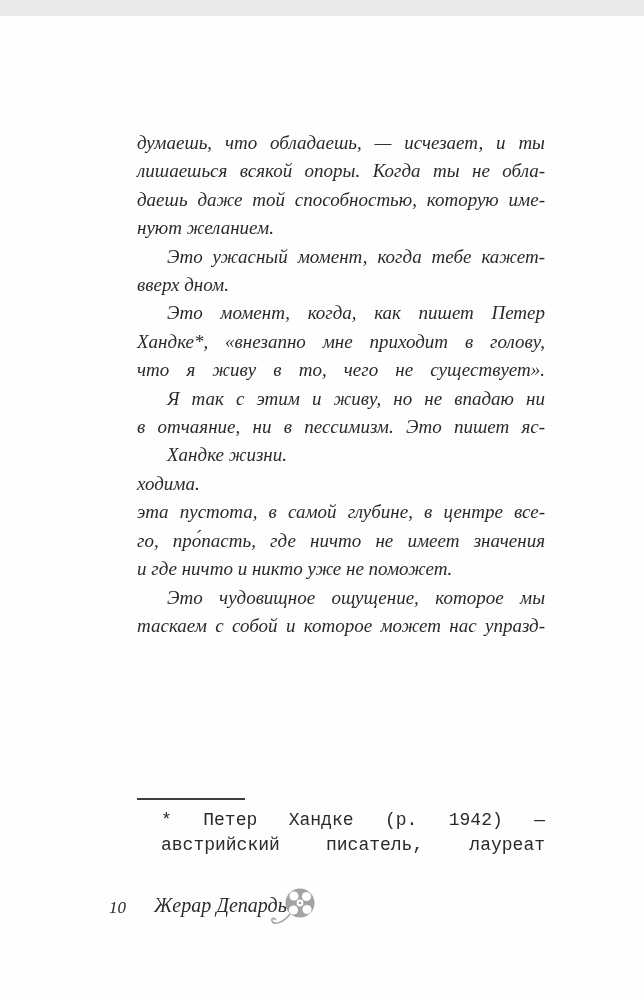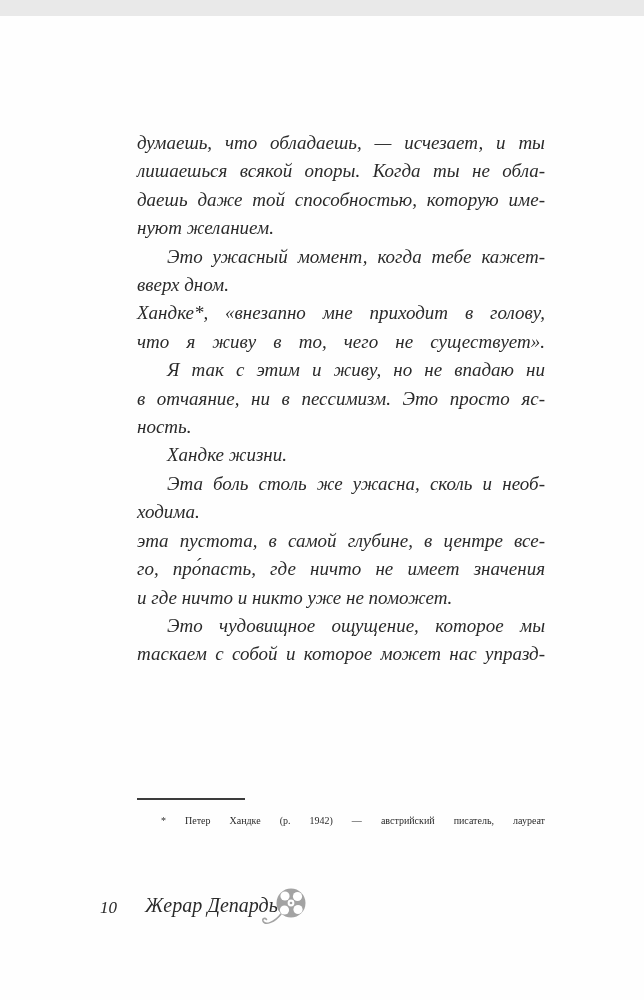--- a/index.html
+++ b/index.html
@@ -24,55 +24,55 @@
   .line.ind { padding-left: 30px; }
   .footnote-rule {
     position: absolute;
     left: 137px; top: 782px;
     width: 108px; height: 2px;
     background: var(--rule-color, #3c3c3c);
   }
   .footnote {
     position: absolute;
     left: 137px; top: 792px; width: 408px;
-    font-size: 10px;
+    font-size: 18px;
     line-height: 25px;
     font-style: normal;
+    font-family: Liberation Mono, monospace;
   }
   .footnote .line.ind { padding-left: 24px; }
   .footer {
     position: absolute;
-    left: 8px; top: 872px; width: 620px; height: 44px;
+    left: 17px; top: 872px; width: 620px; height: 44px;
     font-style: italic;
   }
   .pagenum { position: absolute; left: 92px; top: 10px; font-size: 17px; }
   .running  { position: absolute; left: 137px; top: 6px; font-size: 20px; }
   .reel     { position: absolute; left: 252px; top: -4px; }
   .reel-fill   { fill: var(--ornament-color, #a3a3a3); }
   .reel-stroke { stroke: var(--ornament-color, #a3a3a3); }
 </style>
 </head>
 <body>
 
 <div class="page" style="--text-color: #2a2a2a; --bg-color: #fefefe; --rule-color: #3c3c3c; --ornament-color: #a3a3a3;">
 
   <div class="body-text" id="body-text">
       <div class="line just">думаешь, что обладаешь, — исчезает, и ты</div>
       <div class="line just">лишаешься всякой опоры. Когда ты не обла-</div>
       <div class="line just">даешь даже той способностью, которую име-</div>
       <div class="line">нуют желанием.</div>
       <div class="line ind just">Это ужасный момент, когда тебе кажет-</div>
       <div class="line">вверх дном.</div>
+      <div class="line ind just">Это момент, когда, как пишет Петер</div>
       <div class="line just">Хандке*, «внезапно мне приходит в голову,</div>
       <div class="line just">что я живу в то, чего не существует».</div>
       <div class="line ind just">Я так с этим и живу, но не впадаю ни</div>
-      <div class="line just">в отчаяние, ни в пессимизм. Это просто яс-</div>
-      <div class="line">ность.</div>
+      <div class="line just">в отчаяние, ни в пессимизм. Это пишет яс-</div>
       <div class="line ind">Хандке жизни.</div>
-      <div class="line ind just">Эта боль столь же ужасна, сколь и необ-</div>
       <div class="line">ходима.</div>
       <div class="line just">эта пустота, в самой глубине, в центре все-</div>
       <div class="line just">го, про́пасть, где ничто не имеет значения</div>
       <div class="line">и где ничто и никто уже не поможет.</div>
       <div class="line ind just">Это чудовищное ощущение, которое мы</div>
       <div class="line just">таскаем с собой и которое может нас упразд-</div>
     </div>
 
   <div class="footnote-rule"></div>
 

